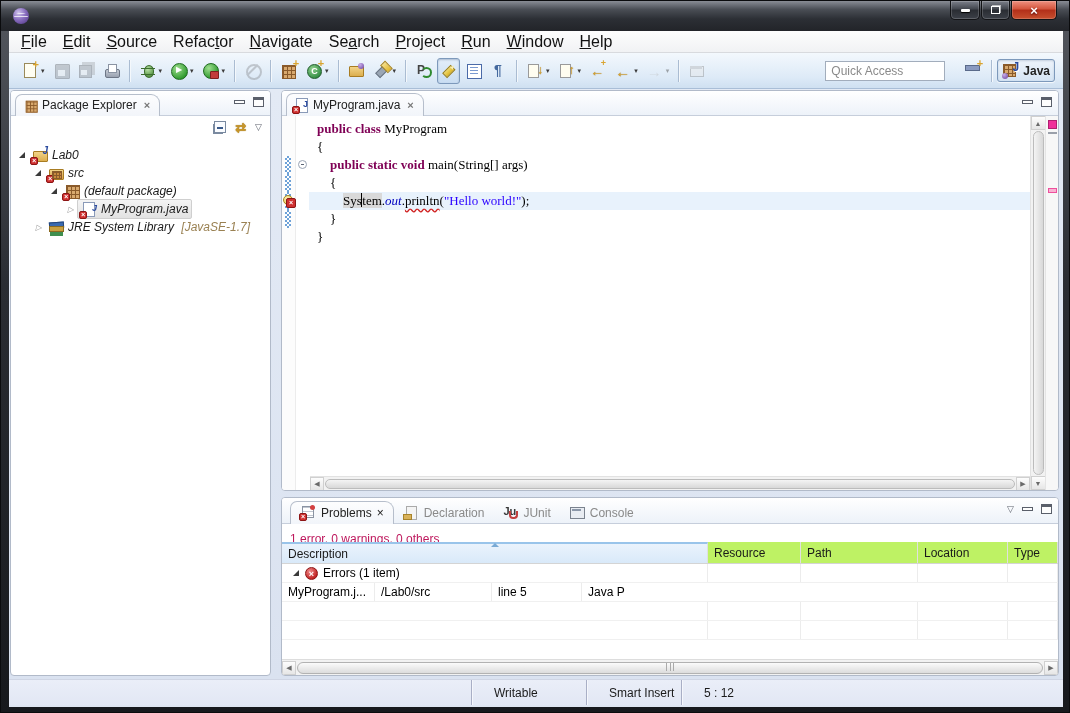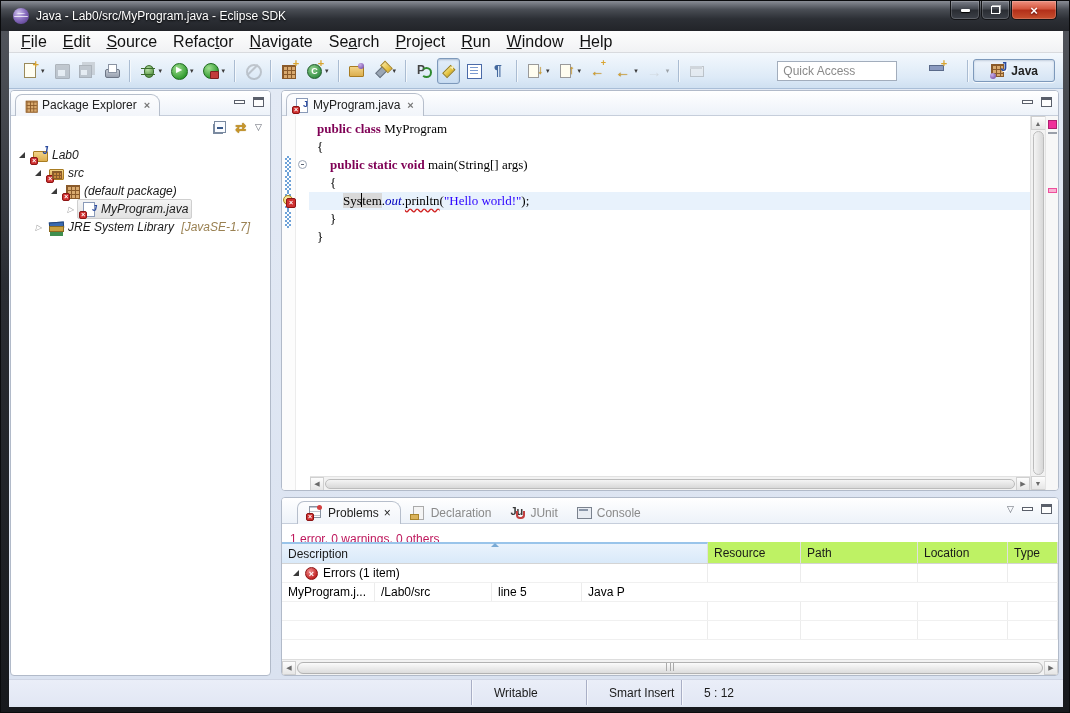--- a/index.html
+++ b/index.html
@@ -93,21 +93,21 @@
   .i-last-edit-location::after { content:"+"; position:absolute; right:0px; top:-4px; color:#d9a430; font-weight:bold; font-size:9px; }
   .i-back::before { content:"←"; position:absolute; left:1px; top:1px; color:#d9a430; font-weight:bold; font-size:15px; text-shadow:0 0 1px #8a6510; }
   .i-forward::before { content:"→"; position:absolute; left:1px; top:1px; color:#b9bec6; font-weight:bold; font-size:15px; }
   .i-pin-editor::before { content:""; position:absolute; left:2px; top:4px; width:12px; height:9px; background:#e8e8e8; border:1px solid #8a8a8a; }
   .i-pin-editor::after { content:""; position:absolute; left:2px; top:4px; width:12px; height:3px; background:#aab4c2; }
 
   .qa-wrap { margin-left:auto; display:flex; align-items:center; }
   .qa-input { width:120px; height:20px; border:1px solid #a2adbc; font-size:12px; padding:0 5px; color:#333; background:#fff; font-family:"Liberation Sans",sans-serif; }
   .qa-input::placeholder { color:#8a8a8a; }
   .persp-area { display:flex; align-items:center; margin-left:14px; }
-  .pbtn { display:flex; align-items:center; gap:4px; border:1px solid transparent; border-radius:3px; padding:2px 16px; background:transparent; cursor:pointer; font-size:12px; }
+  .pbtn { display:flex; align-items:center; gap:4px; border:1px solid transparent; border-radius:3px; padding:2px 4px; background:transparent; cursor:pointer; font-size:12px; }
   .pbtn.active { border-color:#7d99bb; background:linear-gradient(180deg,#eef4fb,#d5e4f4); box-shadow:0 1px 1px rgba(255,255,255,.8), inset 0 1px 2px rgba(70,100,140,.25); font-weight:bold; color:#222; }
   .i-open-perspective::before { content:""; position:absolute; left:1px; top:3px; width:13px; height:11px; background:#fff; border:1px solid #5a6a8a; }
   .i-open-perspective::after { content:"+"; position:absolute; right:-2px; top:-5px; color:#d9a430; font-weight:bold; font-size:11px; }
   .i-open-perspective2::before { content:""; position:absolute; left:1px; top:3px; width:13px; height:4px; background:#8a9ac0; border:1px solid #5a6a8a; }
   .i-java-perspective::before { content:""; position:absolute; left:1px; top:2px; width:11px; height:11px; background:#d8a96e; border:1px solid #8a5a2a;
     background-image:linear-gradient(#8a5a2a 1px,transparent 1px),linear-gradient(90deg,#8a5a2a 1px,transparent 1px); background-size:4px 4px; }
   .i-java-perspective::after { content:"J"; position:absolute; right:0px; top:-2px; color:#2a4a9e; font-size:12px; font-weight:bold; text-shadow:1px 1px 0 #fff; }
   .i-java-perspective .dot { position:absolute; left:0; bottom:0; width:6px; height:6px; border-radius:50%; background:radial-gradient(circle at 35% 30%,#c8aee8,#6a3f9e); }
 
   
@@ -180,21 +180,21 @@
   .vthumb { flex:1; width:11px; margin:1px 0; background:linear-gradient(90deg,#f4f4f4,#d8d8d8); border:1px solid #bcbcbc; border-radius:6px; cursor:pointer; }
   .ovruler { width:13px; background:#f7f7f7; border-left:1px solid #e4e4e4; position:relative; }
   .ovhead { position:absolute; left:2px; top:4px; width:9px; height:9px; background:#f02f9a; border:1px solid #b01f70; cursor:pointer; }
   .ovhead::after { content:""; position:absolute; left:-1px; top:11px; width:9px; height:2px; background:#9aa0aa; }
   .ovmark { position:absolute; left:2px; top:72px; width:9px; height:5px; background:#f8b2d2; border:1px solid #ee4f9d; cursor:pointer; }
   .edhscroll { position:absolute; left:28px; right:28px; bottom:0; height:14px; background:#f2f2f2; border-top:1px solid #e2e2e2; display:flex; align-items:center; }
   .harrow { width:14px; height:14px; font-size:7px; color:#6a6a6a; display:flex; align-items:center; justify-content:center; background:linear-gradient(180deg,#fdfdfd,#e6e6e6); border:1px solid #d0d0d0; cursor:pointer; }
   .hthumb { flex:1; height:10px; margin:0 1px; background:linear-gradient(180deg,#f4f4f4,#d8d8d8); border:1px solid #bcbcbc; border-radius:5px; cursor:pointer; }
 
   
-  .ptabs { height:26px; background:linear-gradient(180deg,#ffffff,#edf2f9); border-bottom:1px solid #c6cedb; display:flex; align-items:flex-end; padding-left:15px; position:relative; }
+  .ptabs { height:26px; background:linear-gradient(180deg,#ffffff,#edf2f9); border-bottom:1px solid #c6cedb; display:flex; align-items:flex-end; padding-left:8px; position:relative; }
   .ptab { display:flex; align-items:center; gap:5px; padding:4px 9px; font-size:12px; color:#8a8a8a; cursor:pointer; position:relative; top:1px; }
   .ptab.active { background:linear-gradient(180deg,#fdfdfe,#f2f5fa); border:1px solid #b6becb; border-bottom:none; border-radius:7px 9px 0 0; color:#222; }
   .pticon { width:16px; height:14px; position:relative; display:inline-block; }
   .pt-problems::before { content:""; position:absolute; left:2px; top:0; width:10px; height:10px; background:#fff; border:1px solid #8a93a2;
     background-image:linear-gradient(#c0c6d0 1px,transparent 1px); background-size:4px 4px; }
   .pt-problems::after { content:""; position:absolute; right:1px; top:-1px; width:5px; height:5px; border-radius:50%; background:#d34040; }
   .pt-problems .povl { position:absolute; left:-1px; bottom:-1px; width:8px; height:8px; background:#cf3030; border:1px solid #8c1515; border-radius:2px; color:#fff; font-size:7px; line-height:6px; text-align:center; font-weight:bold; }
   .pt-declaration::before { content:""; position:absolute; left:3px; top:0; width:9px; height:12px; background:#f4f4f4; border:1px solid #aaa; }
   .pt-declaration::after { content:""; position:absolute; left:0; bottom:0; width:7px; height:4px; background:#d9b25a; border:1px solid #a8842a; }
   .pt-junit::before { content:"Ju"; position:absolute; left:1px; top:-1px; font-size:11px; font-weight:bold; color:#3a3a3a; }
@@ -226,21 +226,20 @@
   .sspacer { width:462px; }
   .scell { display:flex; align-items:center; padding-left:22px; border-left:1px solid #a9afc6; box-shadow:inset 1px 0 0 #f5f7fc; }
   .sc0 { width:115px; } .sc1 { width:95px; } .sc2 { width:118px; }
 </style>
 </head>
 <body>
 
 <div class="win">
   <div class="titlebar">
     <span class="app-icon"></span>
-    <span class="title">Java - Lab0/src/MyProgram.java - Eclipse SDK</span>
     <div class="winbtns">
       <div class="wbtn min">
           <span class="glyph-min"></span>
         </div>
       <div class="wbtn max">
           <span class="glyph-max"></span>
         </div>
       <div class="wbtn close">
           <span class="glyph-close">×</span>
         </div>

